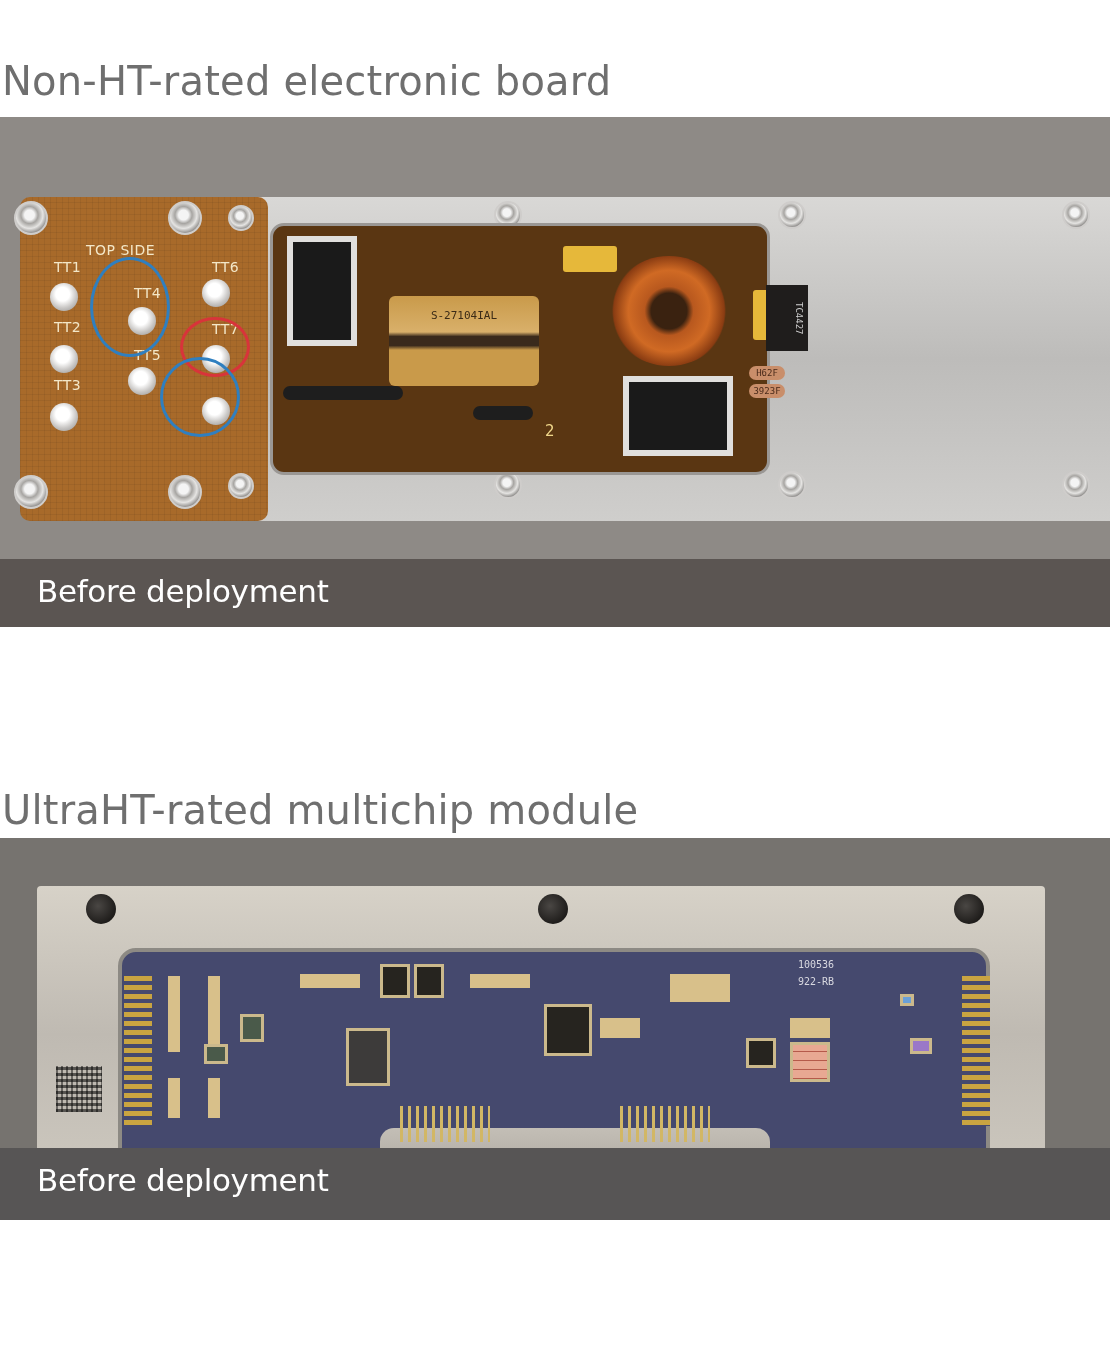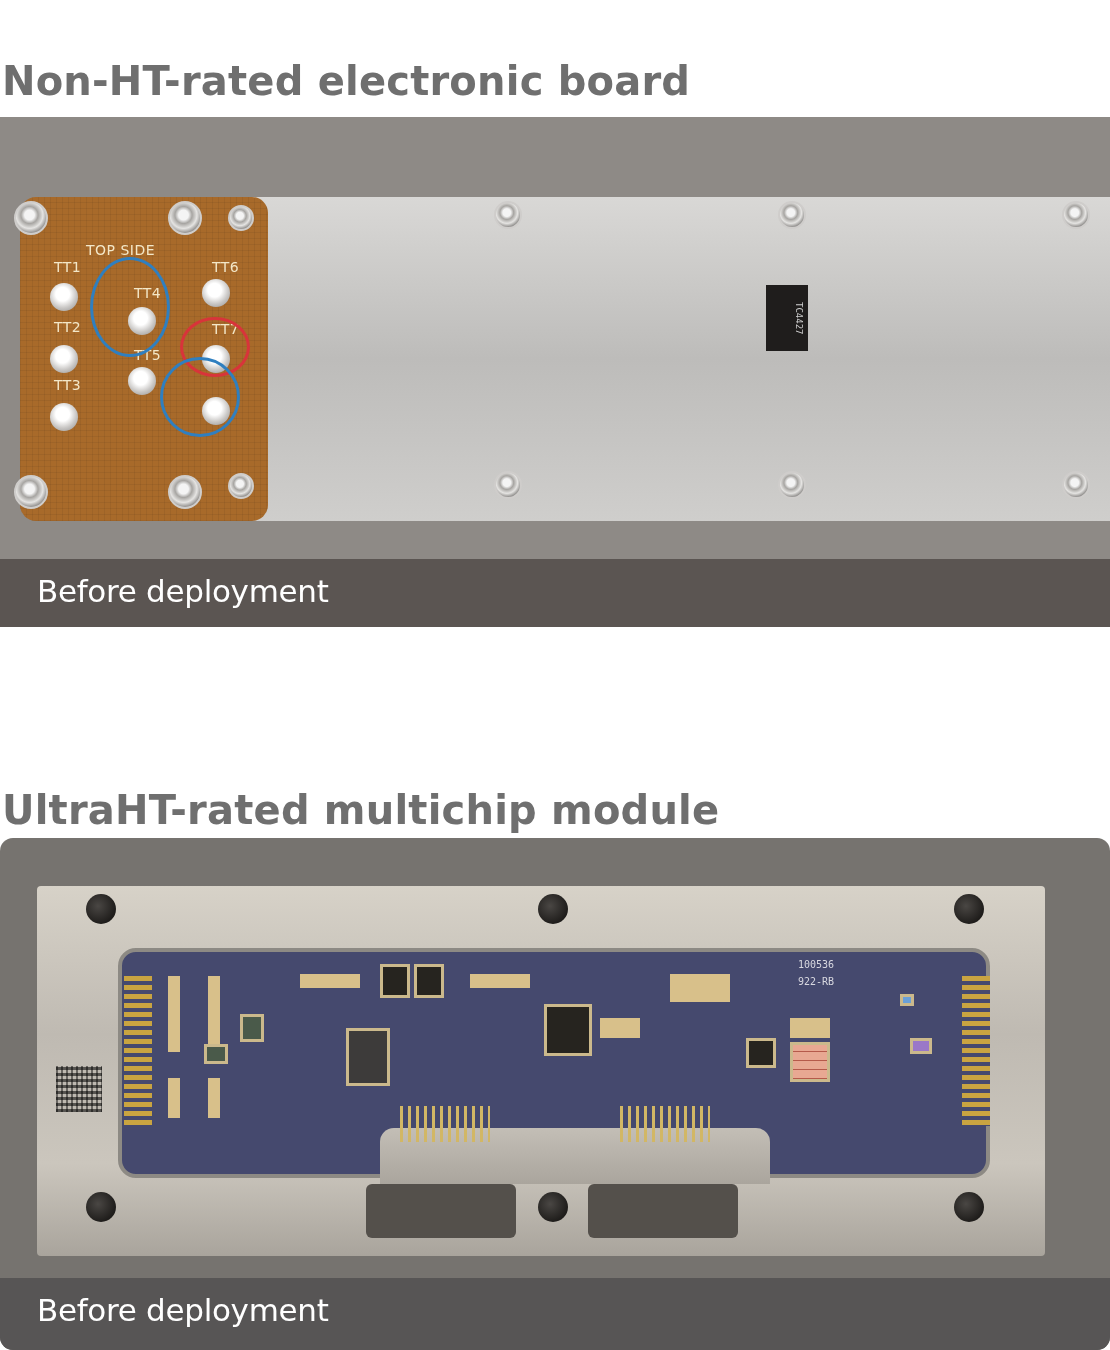--- a/index.html
+++ b/index.html
@@ -1,49 +1,49 @@
 <!DOCTYPE html>
 <html><head>
   <meta charset="utf-8">
   <style>
     * { box-sizing: border-box; margin: 0; padding: 0; }
     html, body { width: 1110px; height: 1350px; background: #ffffff; overflow: hidden; }
     body { position: relative; font-family: "DejaVu Sans", "Liberation Sans", sans-serif; }
 
     .heading {
       position: absolute; left: 2px;
-      font-size: 40px; font-weight: 700; color: #6f6f6f;
+      font-size: 40px; font-weight: 400; color: #6f6f6f;
       letter-spacing: 0.2px; white-space: nowrap;
     }
     #h1 { top: 58px; }
     #h2 { top: 787px; }
 
     .photo { position: absolute; left: 0; width: 1110px; overflow: hidden; }
     #photo1 { top: 117px; height: 510px; background: #8e8a86; }
-    #photo2 { top: 838px; height: 512px; background: #76736f; border-radius: 13px; }
+    #photo2 { top: 838px; height: 382px; background: #76736f; }
 
     .caption-bar {
       position: absolute; left: 0; right: 0; bottom: 0; height: 68px;
       background: #5b5552;
     }
     #photo2 .caption-bar { background: #575555; height: 72px; }
     .caption {
       position: absolute; left: 37px; top: 14px;
       font-size: 31px; color: #ffffff; font-weight: 400; white-space: nowrap;
       letter-spacing: -0.3px;
     }
 
     
     .rail {
       position: absolute; top: 80px; left: 228px; width: 882px; height: 324px;
       background: linear-gradient(#d9d8d6, #bdbcba 50%, #cfcecc);
     }
     .pcb-small {
       position: absolute; top: 80px; left: 20px; width: 248px; height: 324px;
-      background: #a86a2a; border-radius: 16px;
+      background: #a86a2a; border-radius: 10px;
       background-image: repeating-linear-gradient(0deg, rgba(0,0,0,0.06) 0 1px, transparent 1px 6px),
                         repeating-linear-gradient(90deg, rgba(0,0,0,0.06) 0 1px, transparent 1px 6px);
     }
     .bay {
       position: absolute; top: 106px; height: 252px;
       background: #5a3612; border-radius: 14px;
       border: 3px solid #9a9794;
     }
     #bay1 { left: 270px; width: 500px; }
     #bay2 { left: 815px; width: 280px; }
@@ -166,20 +166,33 @@
   <div class="screw" style="left:168px;top:358px;"></div>
   <div class="screw" style="left:228px;top:88px;width:26px;height:26px;"></div>
   <div class="screw" style="left:228px;top:356px;width:26px;height:26px;"></div>
   <div class="screw" style="left:494px;top:84px;width:28px;height:28px;"></div>
   <div class="screw" style="left:494px;top:354px;width:28px;height:28px;"></div>
   <div class="screw" style="left:778px;top:84px;width:28px;height:28px;"></div>
   <div class="screw" style="left:778px;top:354px;width:28px;height:28px;"></div>
   <div class="screw" style="left:1062px;top:84px;width:28px;height:28px;"></div>
   <div class="screw" style="left:1062px;top:354px;width:28px;height:28px;"></div>
 
+  <div id="bay1" class="bay">
+    <div class="regulator" style="left:14px;top:10px;width:70px;height:110px;"></div>
+    <div class="transformer" style="left:116px;top:70px;width:150px;height:90px;line-height:40px;">S-27104IAL</div>
+    <div class="cap-yellow" style="left:290px;top:20px;width:54px;height:26px;"></div>
+    <div class="toroid" style="left:336px;top:30px;width:120px;height:110px;"></div>
+    <div class="regulator" style="left:350px;top:150px;width:110px;height:80px;"></div>
+    <div class="resistor" style="left:10px;top:160px;width:120px;background:#1e1e1e;"></div>
+    <div class="resistor" style="left:200px;top:180px;width:60px;background:#1e1e1e;"></div>
+    <span class="board-label" style="left:272px;top:196px;font-size:15px;color:#f0d78a;">2</span>
+    <div class="resistor" style="left:476px;top:140px;width:36px;">H62F</div>
+    <div class="resistor" style="left:476px;top:158px;width:36px;">3923F</div>
+    <div class="cap-yellow" style="left:480px;top:64px;width:30px;height:50px;"></div>
+  </div>
 
   <div class="chip" style="left:766px;top:168px;width:42px;height:66px;">TC4427</div>
 
 
   <div class="caption-bar">
     <span class="caption">Before deployment</span>
   </div>
 </div>
 
 <h2 id="h2" class="heading">UltraHT-rated multichip module</h2>

